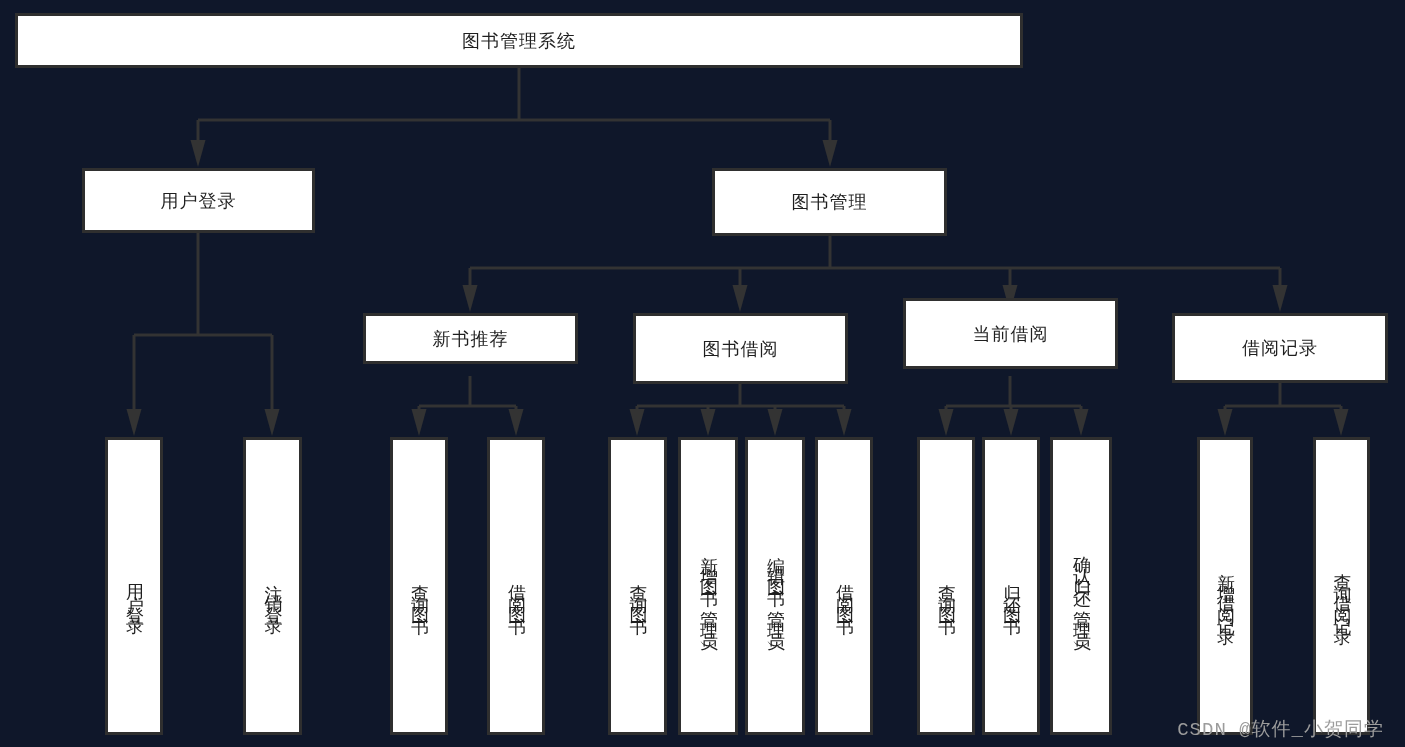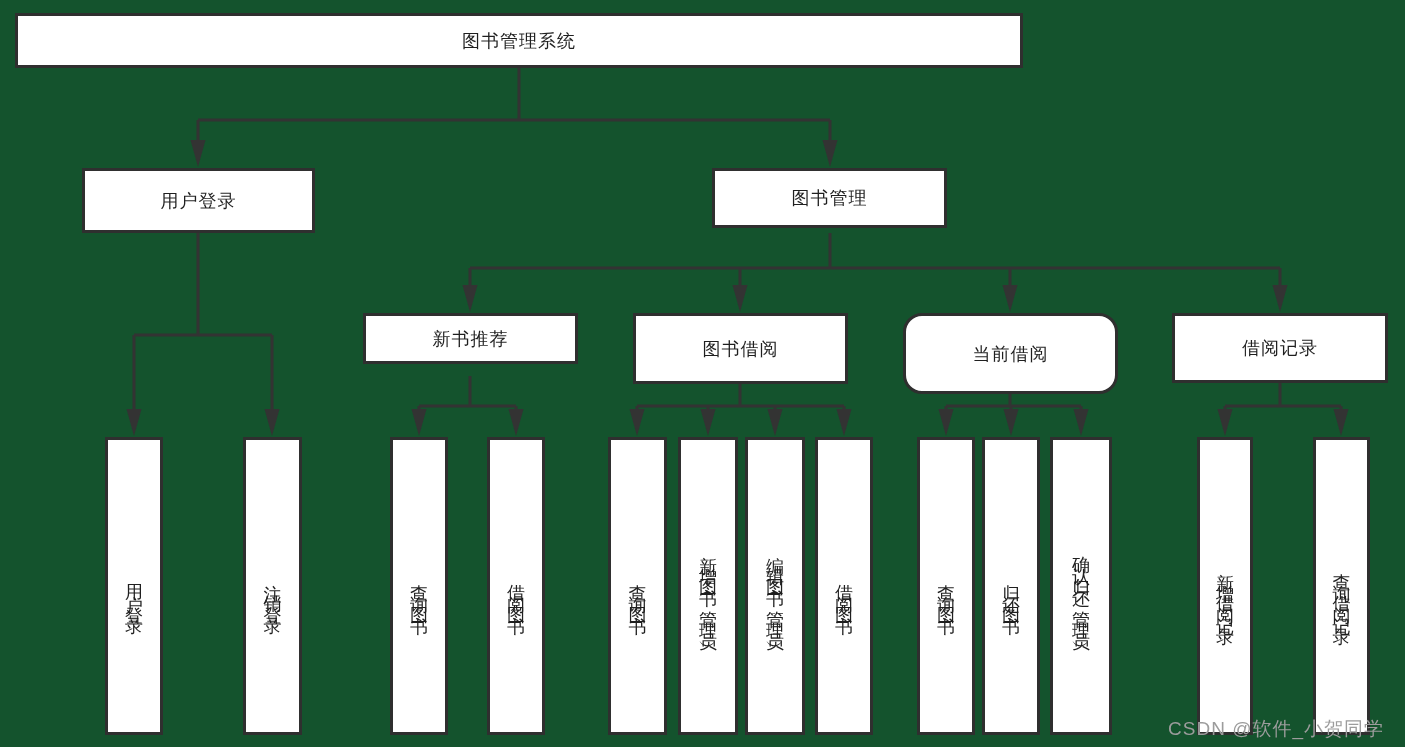--- a/index.html
+++ b/index.html
@@ -1,20 +1,20 @@
 <!DOCTYPE html>
 <html><head>
 <meta charset="utf-8">
 <style>
   html,body{margin:0;padding:0;background:#ffffff;}
   #canvas{
     position:relative;
     width:1405px;height:747px;
-    background:#14532d;
-    font-family:Liberation Sans, sans-serif;
+    background:#0f172a;
+    font-family:Liberation Mono, monospace;
     overflow:hidden;
   }
   #connectors{position:absolute;left:0;top:0;width:1405px;height:747px;}
   .box{
     position:absolute;
     box-sizing:border-box;
     border:3px solid #2f2f2f;
     background:#ffffff;
     display:flex;align-items:center;justify-content:center;
     color:#1f1f1f;
@@ -27,24 +27,24 @@
     writing-mode:vertical-rl;
     text-orientation:mixed;
     letter-spacing:11px;
     font-size:18px;
     line-height:1;
     margin-bottom:-11px;
   }
   
   #n-root          {left:15px;  top:13px;  width:1008px; height:55px;}
   #n-login         {left:82px;  top:168px; width:233px;  height:65px;}
-  #n-mgmt          {left:712px; top:168px; width:235px;  height:60px;}
+  #n-mgmt          {left:712px; top:168px; width:235px;  height:68px;}
   #n-newbook       {left:363px; top:313px; width:215px;  height:51px;}
   #n-borrowing     {left:633px; top:313px; width:215px;  height:71px;}
-  #n-current       {left:903px; top:313px; width:215px;  height:81px;border-radius:19px;}
+  #n-current       {left:903px; top:298px; width:215px;  height:71px;}
   #n-records       {left:1172px;top:313px; width:216px;  height:70px;}
   #n-a1{left:105px; top:437px;width:58px;height:298px;}
   #n-a2{left:243px; top:437px;width:59px;height:298px;}
   #n-b1{left:390px; top:437px;width:58px;height:298px;}
   #n-b2{left:487px; top:437px;width:58px;height:298px;}
   #n-c1{left:608px; top:437px;width:59px;height:298px;}
   #n-c2{left:678px; top:437px;width:60px;height:298px;}
   #n-c3{left:745px; top:437px;width:60px;height:298px;}
   #n-c4{left:815px; top:437px;width:58px;height:298px;}
   #n-d1{left:917px; top:437px;width:58px;height:298px;}

